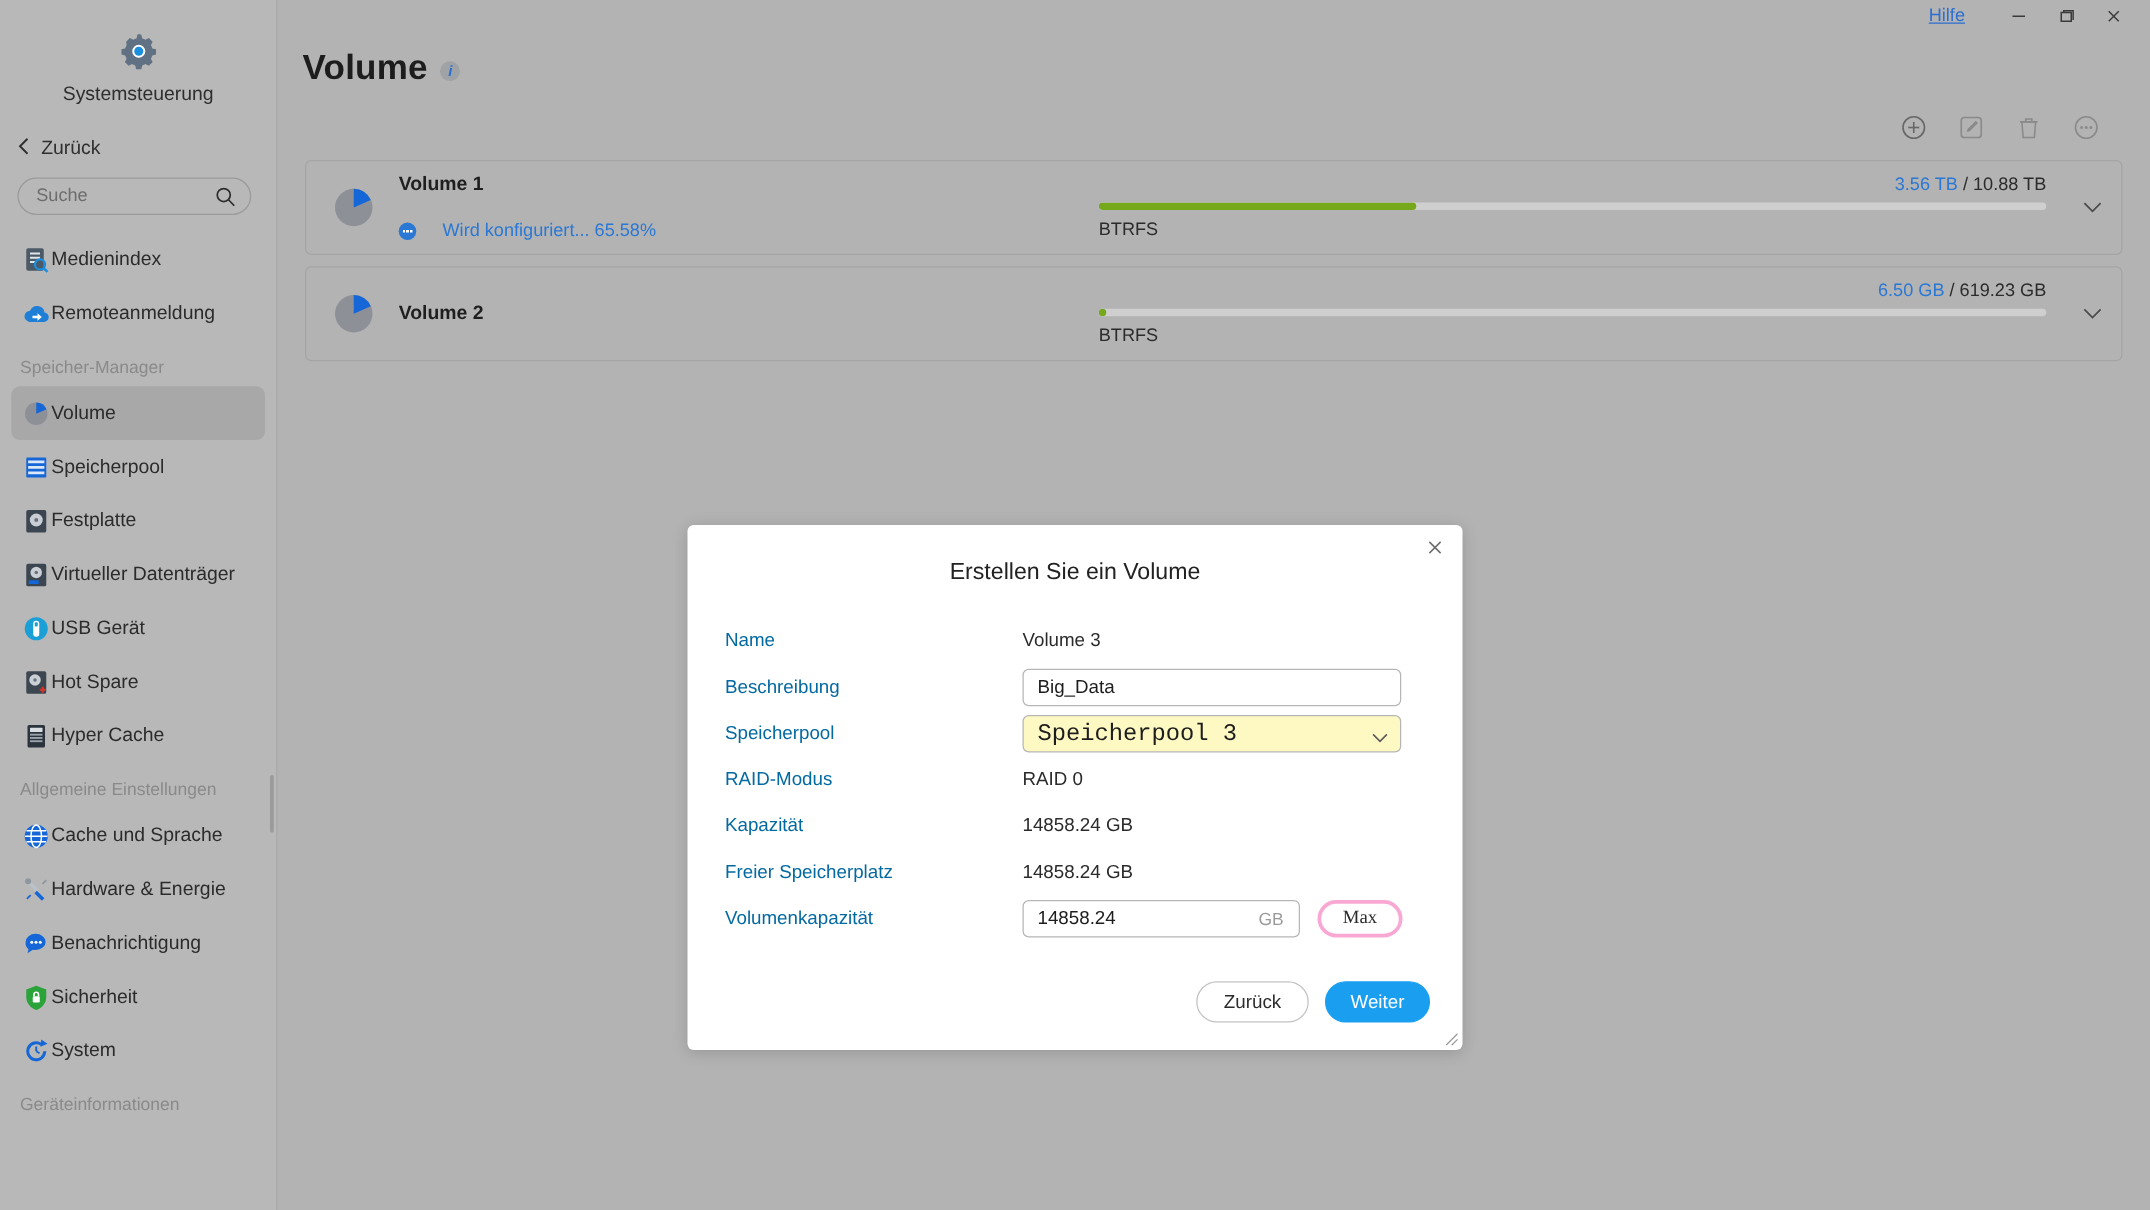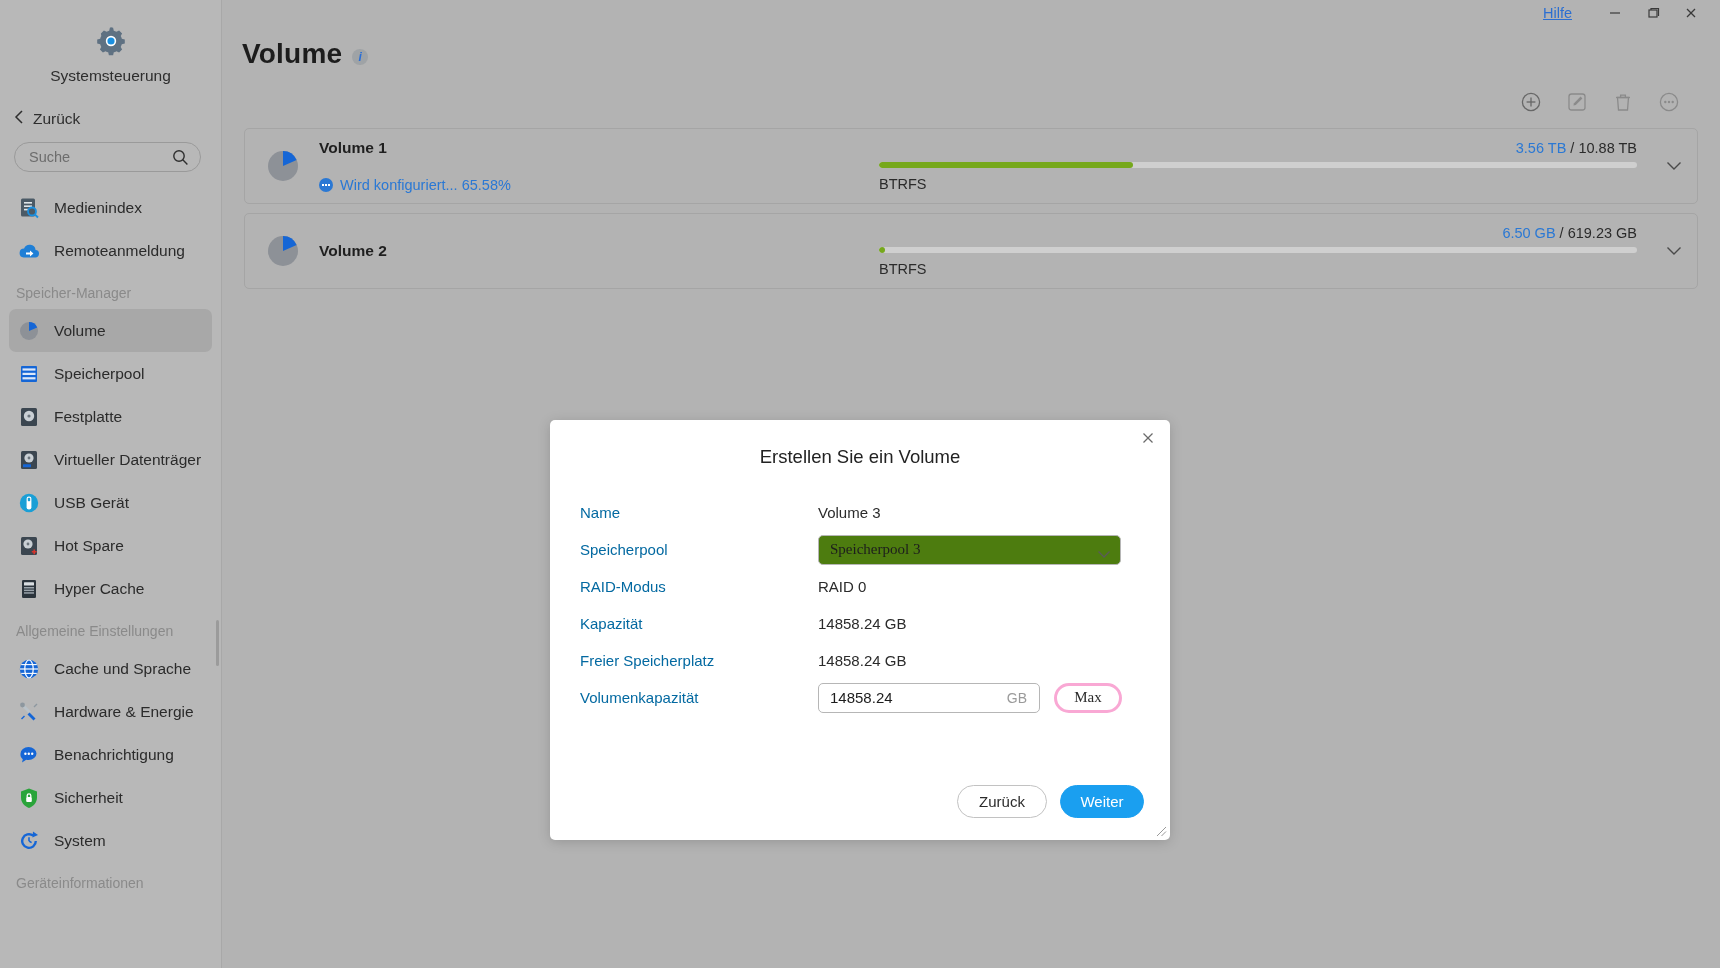--- a/index.html
+++ b/index.html
@@ -70,21 +70,21 @@
   }
   .search-box input::placeholder { color: #6d6d6d; }
   .search-icon { position: absolute; right: 11px; top: 6px; }
 
   .nav { margin-top: 14px; }
   .nav-group-title {
     font-size: 14px; color: #8a8a8a;
     padding: 13px 0 8px 16px;
   }
   .nav-item {
-    display: flex; align-items: center; gap: 13px;
+    display: flex; align-items: center; 
     height: 43px; margin: 0 9px; padding-left: 8px;
     border-radius: 7px; cursor: pointer;
   }
   .nav-item.active { background: #a8a8a8; }
   .nav-label { font-size: 15.5px; color: #2b2b2b; white-space: nowrap; }
   .nav-ico { width: 24px; height: 24px; flex: 0 0 24px; }
   .nav-ico svg { display: block; }
 
   .scroll-thumb {
     position: absolute; right: 2px; top: 620px;
@@ -117,21 +117,21 @@
   .vol-row {
     position: relative;
     border: 1px solid #a5a5a5; border-radius: 5px;
     height: 76px; margin-bottom: 9px;
     display: flex; align-items: center;
     background: transparent;
   }
   .vol-pie { margin: 0 16px 0 18px; width: 40px; height: 40px; }
   .vol-texts { width: 560px; }
   .vol-name { font-size: 15.5px; font-weight: bold; color: #1f1f1f; }
-  .vol-status { display: flex; align-items: center; gap: 7px; margin-top: 20px; font-size: 14.5px; }
+  .vol-status { display: flex; align-items: center; gap: 21px; margin-top: 20px; font-size: 14.5px; }
   .status-configuring { color: #2a78d4; }
   .status-normal { color: #6a9c1f; }
   .status-dot-blue {
     width: 14px; height: 14px; border-radius: 50%; background: #2a78d4;
     display:flex; align-items:center; justify-content:center;
   }
   .status-dot-blue i { display:block; width:8px; height:2px;
      background: repeating-linear-gradient(to right,#fff 0 2px,transparent 2px 3px); }
   .vol-meter { flex: 1; padding-right: 14px; }
   .vol-cap {
@@ -179,21 +179,21 @@
   .txt-input {
     width: 303px; height: 30px;
     border: 1px solid #b6b6b6; border-radius: 5px;
     background: #fff; font-family: inherit; font-size: 15px; color: #1d1d1d;
     padding: 0 11px; outline: none;
   }
   .select-wrap { position: relative; width: 303px; }
   .sel-input {
     width: 303px; height: 30px;
     border: 1px solid #b6b6b6; border-radius: 5px;
-    background: #4d7c0f; font-family: Liberation Serif, serif; font-size: 15px; color: #1d1d1d;
+    background: #fef9c3; font-family: Liberation Mono, monospace; font-size: 19px; color: #1d1d1d;
     padding: 0 28px 0 11px; display: flex; align-items: center; cursor: pointer;
   }
   .sel-chevron { position: absolute; right: 10px; top: 10px; pointer-events: none; }
   .num-wrap {
     position: relative; width: 222px; height: 30px;
     border: 1px solid #b6b6b6; border-radius: 5px; background: #fff;
     display: flex; align-items: center;
   }
   .num-wrap input {
     border: none; outline: none; background: transparent;
@@ -574,20 +574,24 @@
     </span>
     <div class="modal-title">Erstellen Sie ein Volume</div>
 
     <div class="form">
 
       <div class="form-row">
         <span class="form-label">Name</span>
         <span class="form-static">Volume 3</span>
       </div>
 
+      <div class="form-row">
+        <span class="form-label">Beschreibung</span>
+        <input class="txt-input" type="text" value="Big_Data" style="">
+      </div>
 
       <div class="form-row">
         <span class="form-label">Speicherpool</span>
         <span class="select-wrap">
           <span class="sel-input">Speicherpool 3</span>
           <span class="sel-chevron">
             <svg width="14" height="9" viewBox="0 0 14 9">
                 <polyline points="1.5,1.5 7,7 12.5,1.5" fill="none" stroke="#5a5a5a" stroke-width="1.3"></polyline>
               </svg>
           </span>

